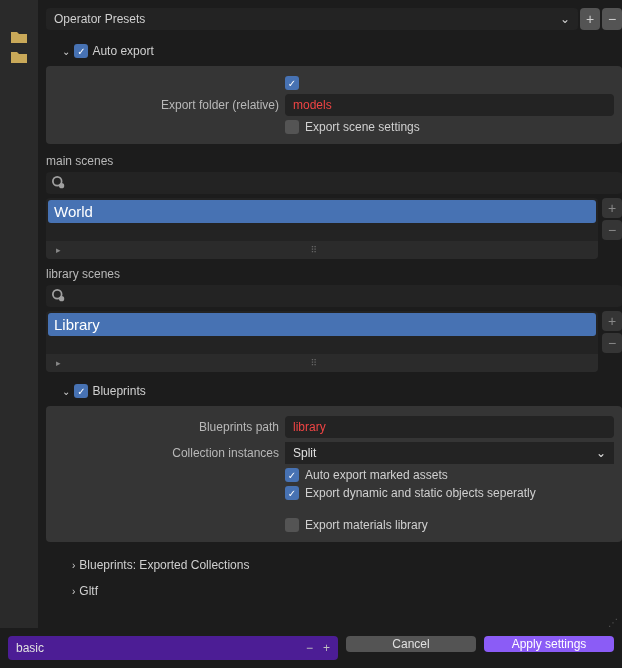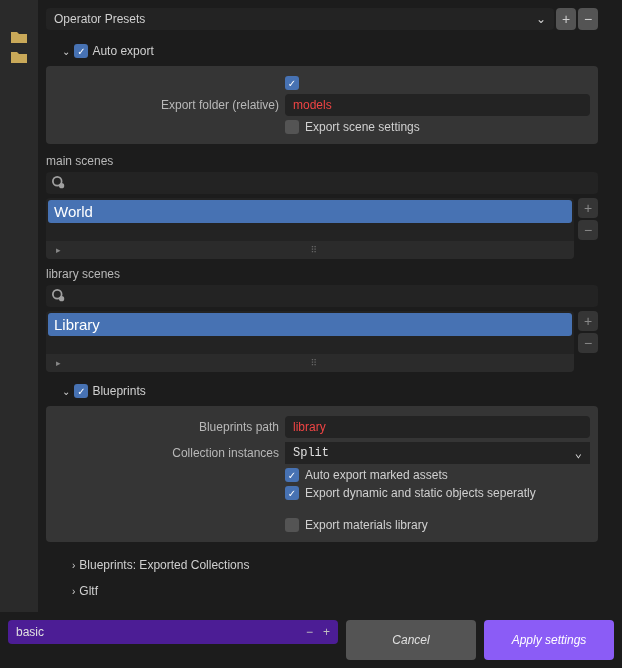--- a/index.html
+++ b/index.html
@@ -29,21 +29,21 @@
   .rail-icon {
     width: 22px;
     height: 18px;
     display: flex;
     align-items: center;
     justify-content: center;
   }
   .rail-icon svg { fill: #c9a959; }
   .main {
     flex: 1;
-    padding: 8px 24px 0 8px;
+    padding: 8px 0 0 8px;
     overflow-y: auto;
     position: relative;
   }
   .preset-row {
     display: flex;
     gap: 2px;
     margin-bottom: 10px;
   }
   .preset-dropdown {
     flex: 1;
@@ -140,21 +140,20 @@
     border: none;
     border-radius: 0;
     height: 22px;
     color: #e0e0e0;
     padding: 0 8px;
     font-size: 12px;
     width: 100%;
     display: flex;
     align-items: center;
     justify-content: space-between;
-    font-family: Liberation Mono, monospace;
   }
   .scene-label {
     color: #b8b8b8;
     margin: 6px 0 4px 0;
     display: block;
   }
   .scene-search {
     background: #232323;
     border: none;
     border-radius: 4px;
@@ -248,25 +247,24 @@
     justify-content: space-between;
   }
   .bottom-input .mp {
     display: flex;
     gap: 10px;
     color: #c0c0c0;
   }
   .btn {
     border: none;
     border-radius: 4px;
-    height: 40px;
+    height: 16px;
     padding: 0 20px;
     font-size: 12px;
     cursor: pointer;
-    font-style: italic;
   }
   .btn-cancel {
     background: #545454;
     color: #e0e0e0;
     width: 130px;
   }
   .btn-apply {
     background: #8b5cf6;
     color: #fff;
     width: 130px;

